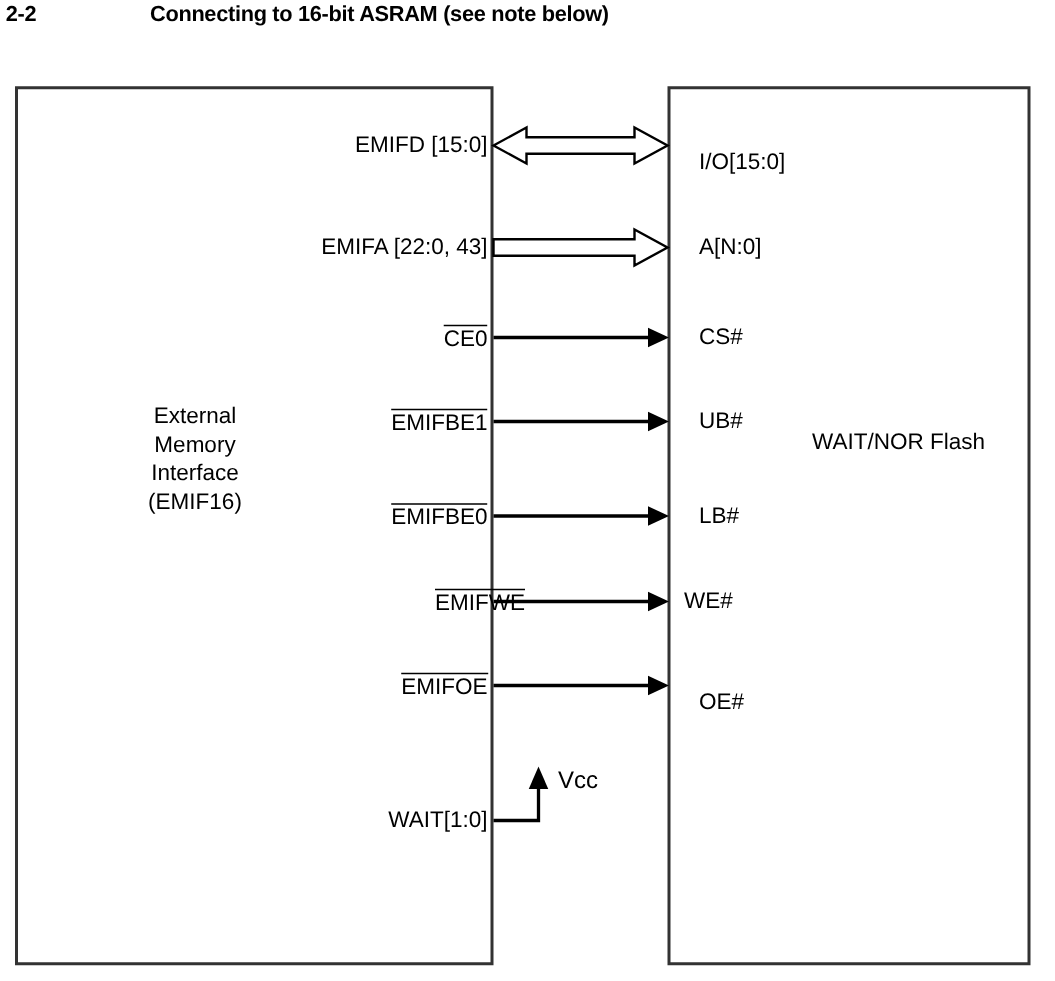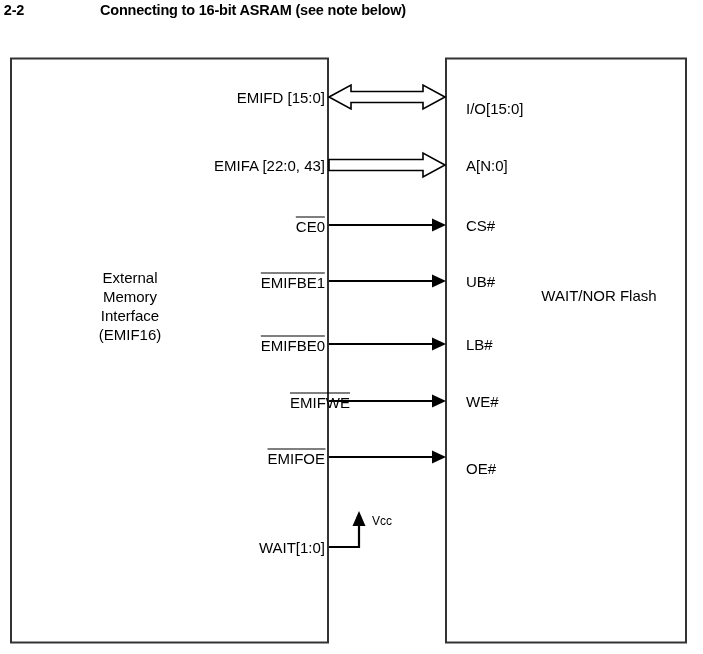--- a/index.html
+++ b/index.html
@@ -205,25 +205,25 @@
   </div>
 
   <div class="lbl lbl-left" style="left:466px; top:281px;text-align:right;">
     <span>UB#</span>
   </div>
 
   <div class="lbl lbl-left" style="left:466px; top:344px;">
     <span>LB#</span>
   </div>
 
-  <div class="lbl lbl-left" style="left:466px; top:401px;">
+  <div class="lbl lbl-left" style="left:456px; top:401px;">
     <span>WE#</span>
   </div>
 
   <div class="lbl lbl-left" style="left:466px; top:468px;">
     <span>OE#</span>
   </div>
 
-  <div class="lbl lbl-left" style="left:372px; top:521px; font-size:12px;">
+  <div class="lbl lbl-left" style="left:372px; top:521px; font-size:16px;">
     <span>Vcc</span>
   </div>
 
 </div>
 
 </body></html>

